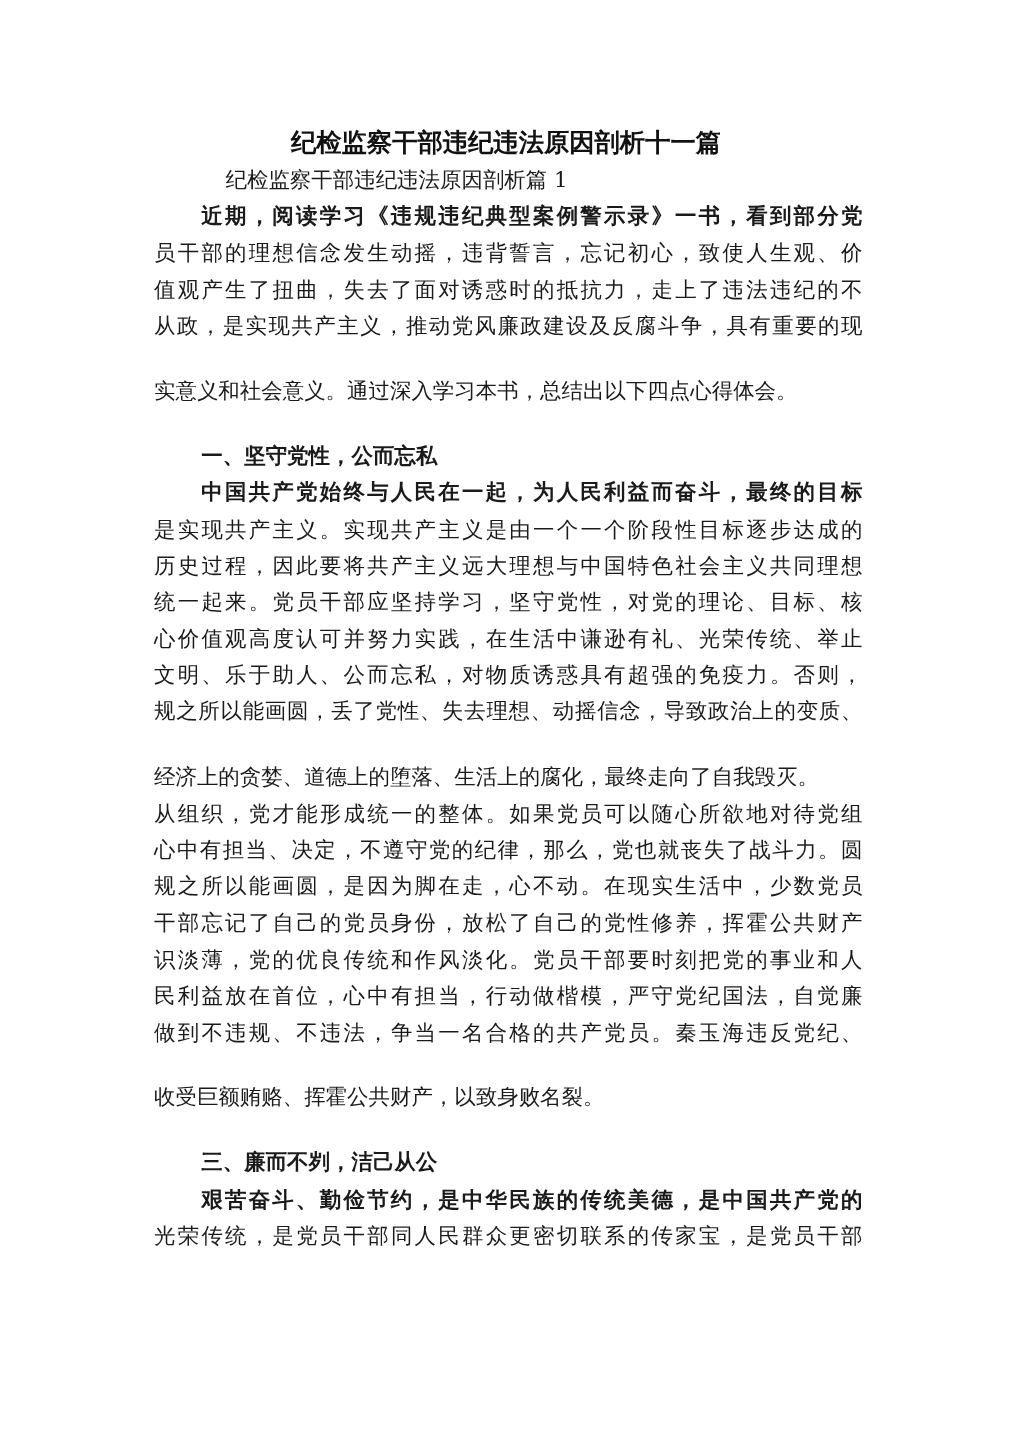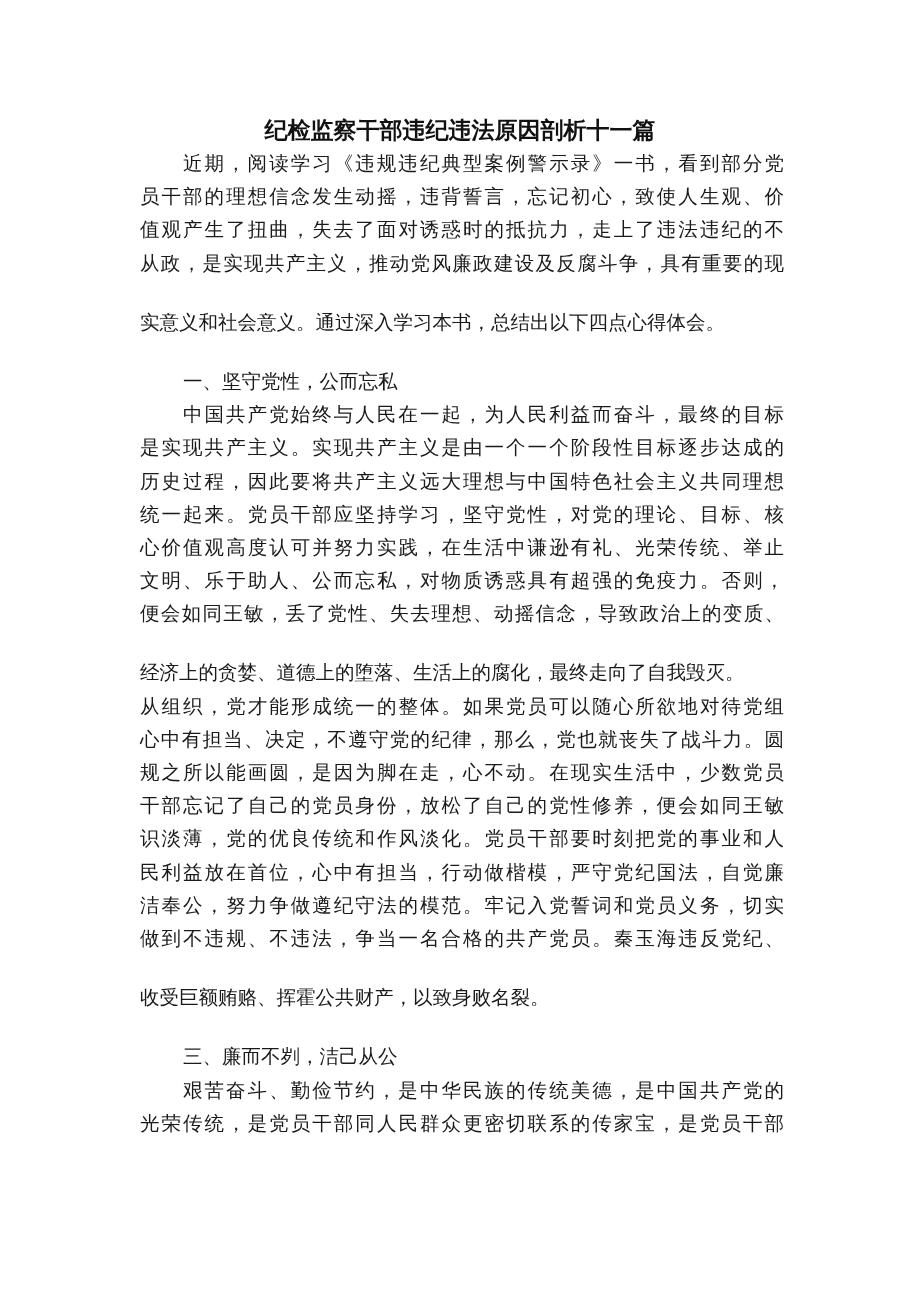--- a/index.html
+++ b/index.html
@@ -13,51 +13,51 @@
   .body {
     position:absolute; left:140px; top:147px; width:644px;
     font-family:"DejaVu Serif","Liberation Serif",serif;
     font-size:19.5px; color:#1a1a1a;
   }
   .line {
     display:block; height:33.2px; line-height:33.2px; white-space:nowrap;
     text-align:justify; text-align-last:justify; overflow:visible;
   }
   .line.last { text-align-last:left;margin-top:26px; }
-  .line.indent { padding-left:43px; }
+  .line.indent { padding-left:43px;font-weight:bold; }
   .line.sub { padding-left:65px; text-align-last:left; }
 </style>
 </head>
 <body>
 
 <div class="page">
   <div class="title">纪检监察干部违纪违法原因剖析十一篇</div>
   <div class="body">
+    <div class="line sub">纪检监察干部违纪违法原因剖析篇 1</div>
     <div id="lines">
         <div class="line indent">近期，阅读学习《违规违纪典型案例警示录》一书，看到部分党</div>
         <div class="line">员干部的理想信念发生动摇，违背誓言，忘记初心，致使人生观、价</div>
         <div class="line">值观产生了扭曲，失去了面对诱惑时的抵抗力，走上了违法违纪的不</div>
         <div class="line">从政，是实现共产主义，推动党风廉政建设及反腐斗争，具有重要的现</div>
         <div class="line last">实意义和社会意义。通过深入学习本书，总结出以下四点心得体会。</div>
         <div class="line indent last">一、坚守党性，公而忘私</div>
         <div class="line indent">中国共产党始终与人民在一起，为人民利益而奋斗，最终的目标</div>
         <div class="line">是实现共产主义。实现共产主义是由一个一个阶段性目标逐步达成的</div>
         <div class="line">历史过程，因此要将共产主义远大理想与中国特色社会主义共同理想</div>
         <div class="line">统一起来。党员干部应坚持学习，坚守党性，对党的理论、目标、核</div>
         <div class="line">心价值观高度认可并努力实践，在生活中谦逊有礼、光荣传统、举止</div>
         <div class="line">文明、乐于助人、公而忘私，对物质诱惑具有超强的免疫力。否则，</div>
-        <div class="line">便会如同王敏，丢了党性、失去理想、动摇信念，导致政治上的变质、</div>
+        <div class="line">规之所以能画圆，丢了党性、失去理想、动摇信念，导致政治上的变质、</div>
         <div class="line last">经济上的贪婪、道德上的堕落、生活上的腐化，最终走向了自我毁灭。</div>
         <div class="line">从组织，党才能形成统一的整体。如果党员可以随心所欲地对待党组</div>
         <div class="line">心中有担当、决定，不遵守党的纪律，那么，党也就丧失了战斗力。圆</div>
         <div class="line">规之所以能画圆，是因为脚在走，心不动。在现实生活中，少数党员</div>
-        <div class="line">干部忘记了自己的党员身份，放松了自己的党性修养，便会如同王敏</div>
+        <div class="line">干部忘记了自己的党员身份，放松了自己的党性修养，挥霍公共财产</div>
         <div class="line">识淡薄，党的优良传统和作风淡化。党员干部要时刻把党的事业和人</div>
         <div class="line">民利益放在首位，心中有担当，行动做楷模，严守党纪国法，自觉廉</div>
-        <div class="line">洁奉公，努力争做遵纪守法的模范。牢记入党誓词和党员义务，切实</div>
         <div class="line">做到不违规、不违法，争当一名合格的共产党员。秦玉海违反党纪、</div>
         <div class="line last last">收受巨额贿赂、挥霍公共财产，以致身败名裂。</div>
         <div class="line indent last">三、廉而不刿，洁己从公</div>
         <div class="line indent">艰苦奋斗、勤俭节约，是中华民族的传统美德，是中国共产党的</div>
         <div class="line">光荣传统，是党员干部同人民群众更密切联系的传家宝，是党员干部</div>
       </div>
   </div>
 </div>
 
 </body></html>

